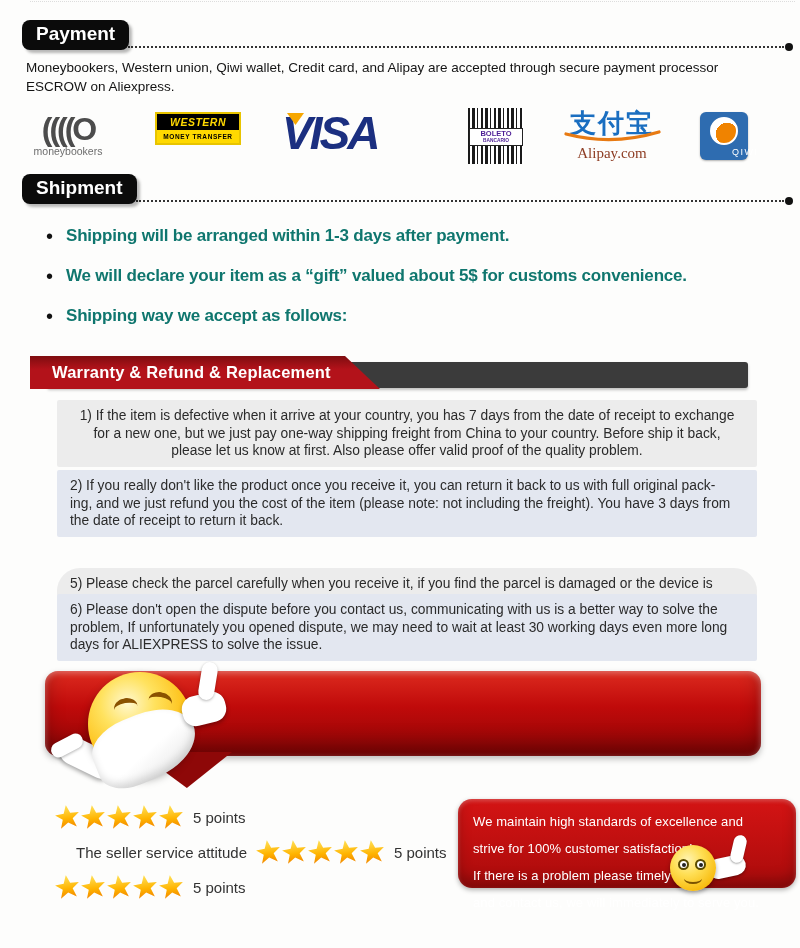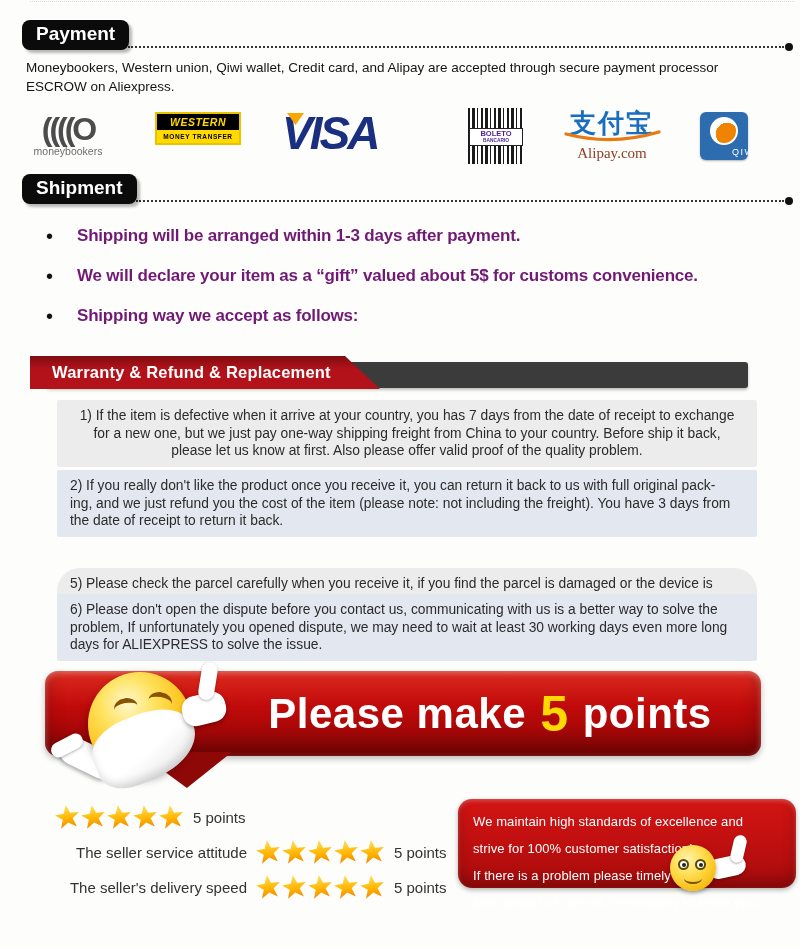--- a/index.html
+++ b/index.html
@@ -58,21 +58,21 @@
   .qiwi{position:absolute;left:700px;top:6px;width:48px;height:48px;background:#2e6cb0;
         border-radius:6px;box-shadow:0 1px 2px rgba(0,0,0,.3);}
   .qiwi-circle{margin:5px auto 0;width:24px;height:24px;border-radius:50%;border:2px solid #fff;
                background:radial-gradient(circle at 62% 62%,#f08300 52%,#ffffff 53%);}
   .qiwi-text{color:#fff;font-weight:normal;font-size:9px;text-align:center;letter-spacing:1.5px;margin-top:2px;padding-left:32px;}
 
   
   .bullets{position:absolute;left:46px;top:224px;width:720px;}
   .bullet-row{display:flex;align-items:flex-start;margin-bottom:16px;}
   .bullet-dot{font-size:20px;line-height:24px;margin-right:13px;color:#111;}
-  .bullet-text{font-size:17px;line-height:24px;font-weight:600;letter-spacing:-.2px;color:#701a75;margin-left:11px;}
+  .bullet-text{font-size:17px;line-height:24px;font-weight:600;letter-spacing:-.2px;color:#0f766e;}
 
   
   .wr-bar{position:absolute;left:48px;top:362px;width:700px;height:26px;background:#3b3b3b;
           border-radius:0 3px 3px 0;box-shadow:0 2px 3px rgba(0,0,0,.25);}
   .wr-red{position:absolute;left:30px;top:356px;width:350px;height:33px;
           background:linear-gradient(180deg,#7e0d10 0%,#b3121a 40%,#b3121a 100%);
           clip-path:polygon(0 0,90% 0,100% 100%,0 100%);}
   .wr-title{position:absolute;left:52px;top:356px;height:33px;line-height:33px;color:#fff;
             font-size:16.5px;font-weight:bold;letter-spacing:.2px;z-index:2;}
 
@@ -240,23 +240,20 @@
 ing, and we just refund you the cost of the item (please note: not including the freight). You have 3 days from
 the date of receipt to return it back.</div>
   <div class="clause clause-a clause-3">5) Please check the parcel carefully when you receive it, if you find the parcel is damaged or the device is
 broken, please refuse to sign the parcel and contact us immediately.</div>
   <div class="clause clause-b clause-4">6) Please don't open the dispute before you contact us, communicating with us is a better way to solve the
 problem, If unfortunately you opened dispute, we may need to wait at least 30 working days even more long
 days for ALIEXPRESS to solve the issue.</div>
 
   <div class="cta"></div>
   <div class="cta-tail"></div>
-  <div class="cta-text">
-    <span>Please make </span><span class="cta-num">5</span><span> points</span>
-  </div>
   <div class="cta-smiley">
     <div class="cs-hand-l"></div>
     <div class="cs-thumb-l"></div>
     <div class="cs-head"></div>
     <div class="cs-eye-l"></div>
     <div class="cs-eye-r"></div>
     <div class="cs-mouth"></div>
     <div class="cs-hand-r"></div>
     <div class="cs-thumb-r"></div>
   </div>
@@ -277,21 +274,20 @@
       <span class="stars">
           <span class="star"></span>
           <span class="star"></span>
           <span class="star"></span>
           <span class="star"></span>
           <span class="star"></span>
         </span>
       <span class="rating-points">5 points</span>
     </div>
     <div class="rating-row">
-      <span class="rating-label">The seller's delivery speed</span>
       <span class="stars">
           <span class="star"></span>
           <span class="star"></span>
           <span class="star"></span>
           <span class="star"></span>
           <span class="star"></span>
         </span>
       <span class="rating-points">5 points</span>
     </div>
   </div>

